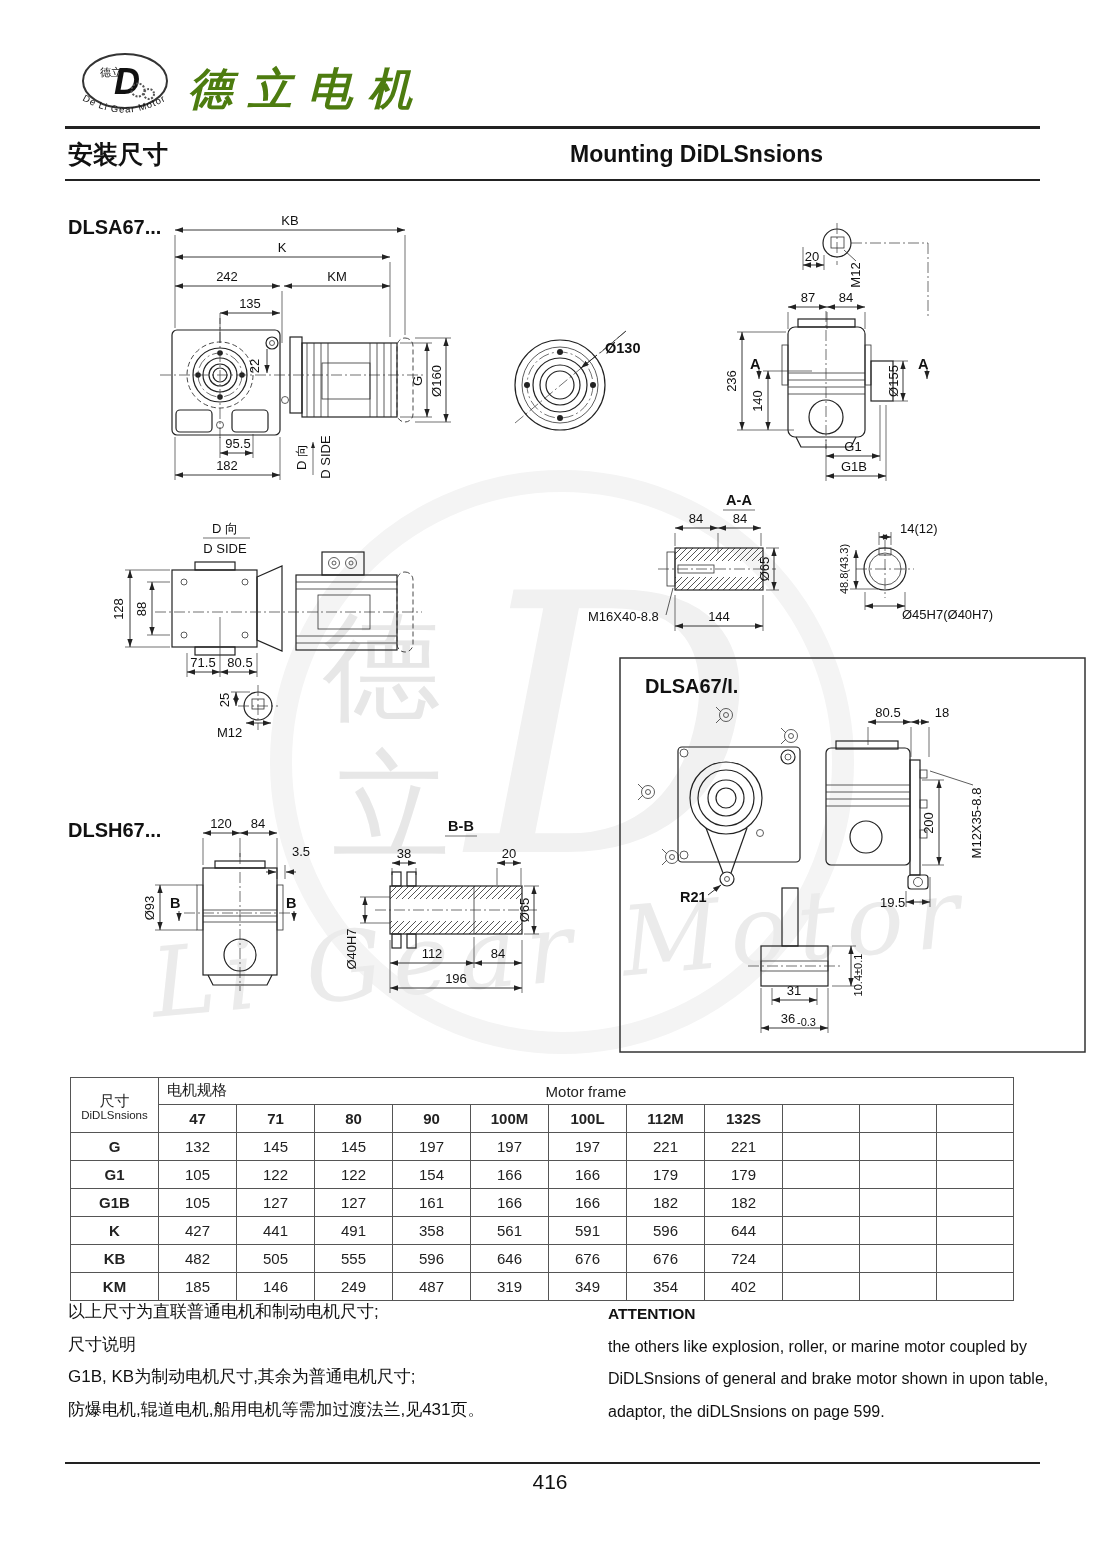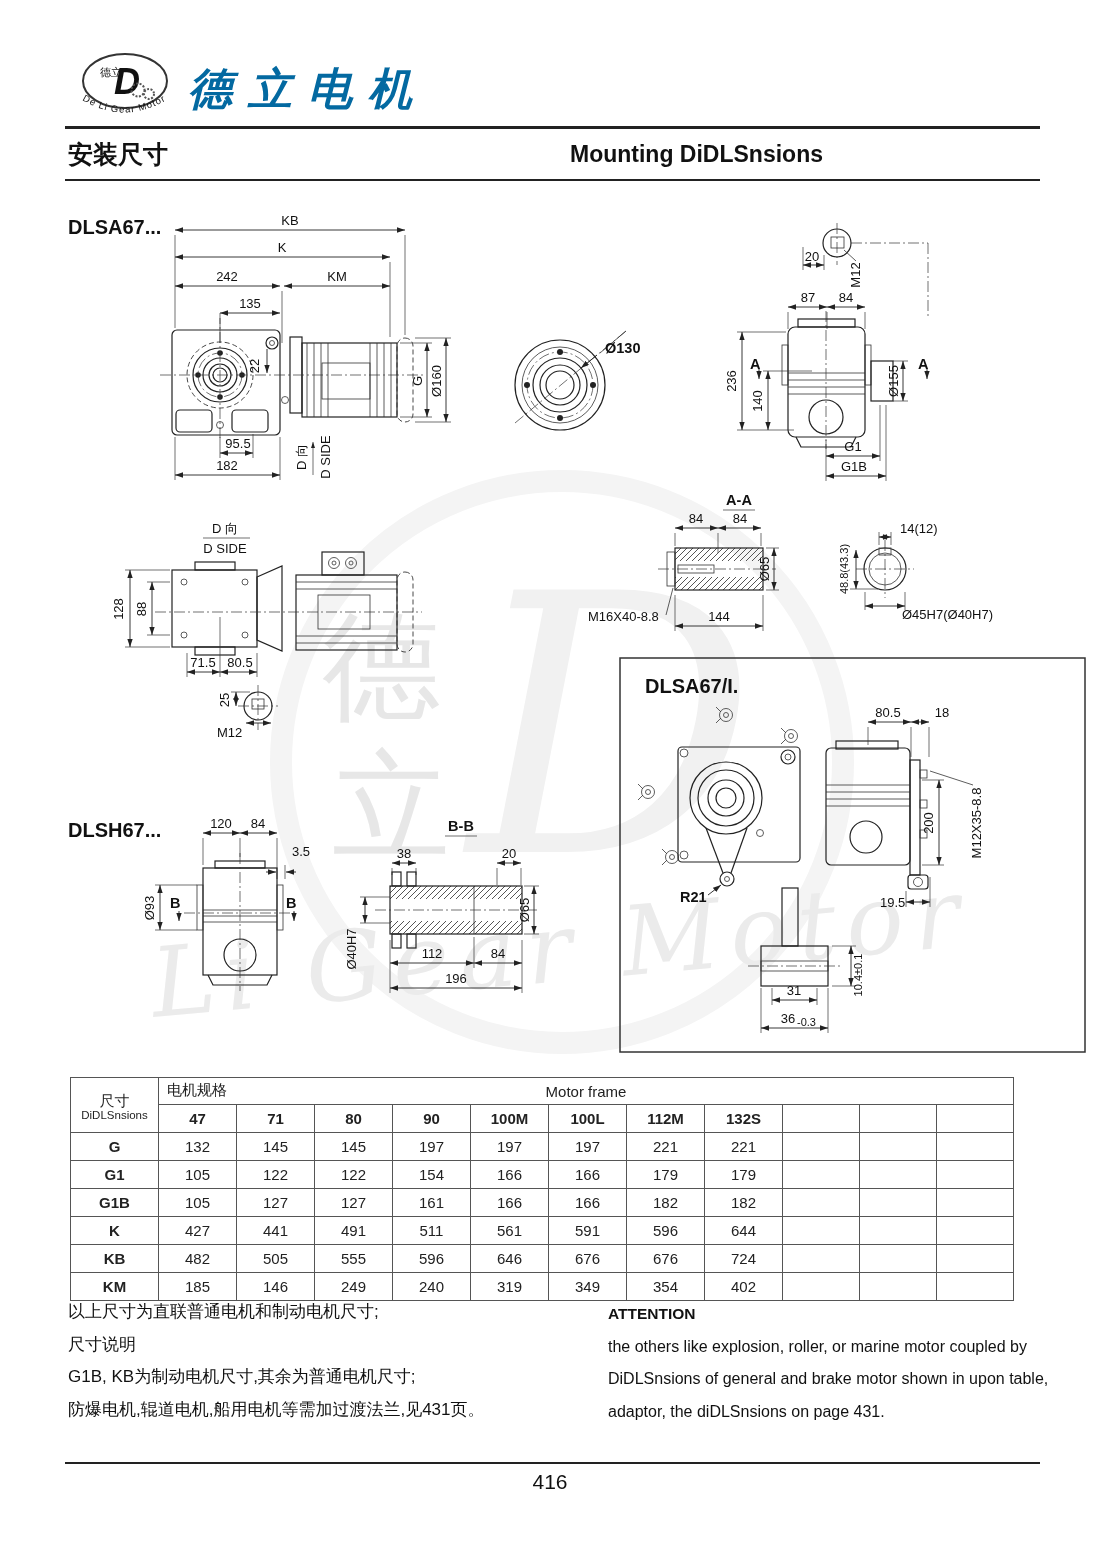--- a/index.html
+++ b/index.html
@@ -1,21 +1,21 @@
 <!DOCTYPE html>
 <html><head>
 <meta charset="utf-8">
 <style>
   html,body{margin:0;padding:0;background:#888;}
   #page{position:relative;width:1100px;height:1555px;background:#ffffff;margin:0 auto;
         font-family:"Liberation Sans",sans-serif;color:#111;overflow:hidden;}
   .abs{position:absolute;}
   
   #brand-title{left:188px;top:60px;font-family:Liberation Mono, monospace;font-weight:bold;font-style:italic;
-               font-size:44px;letter-spacing:16px;color:#0369a1;}
+               font-size:44px;letter-spacing:16px;color:#4d7c0f;}
   .rule{background:#222;}
   #sec-cn{left:68px;top:138px;font-size:25px;font-weight:bold;}
   #sec-en{left:570px;top:141px;font-size:23px;font-weight:bold;}
   
   .wm{color:#e7e7e7;font-family:"DejaVu Serif",serif;z-index:0;user-select:none;}
   #wm-ring{left:270px;top:470px;width:540px;height:540px;border:22px solid #f4f4f4;border-radius:50%;z-index:0;}
   #wm-d{left:468px;top:548px;font-size:360px;font-style:italic;color:#f1f1f1;line-height:1;}
   #wm-c1{left:322px;top:588px;font-size:118px;}
   #wm-c2{left:332px;top:728px;font-size:118px;}
   #wm-script{left:150px;top:892px;font-size:96px;font-style:italic;letter-spacing:10px;color:#ebebeb;
@@ -597,21 +597,21 @@
           <td>182</td>
       <td></td>
           <td></td>
       <td></td>
     </tr>
     <tr>
       <td class="hd">K</td>
       <td>427</td>
           <td>441</td>
       <td>491</td>
-          <td>511</td>
+          <td>358</td>
       <td>561</td>
           <td>591</td>
       <td>596</td>
           <td>644</td>
       <td></td>
           <td></td>
       <td></td>
     </tr>
     <tr>
       <td class="hd">KB</td>
@@ -625,21 +625,21 @@
           <td>724</td>
       <td></td>
           <td></td>
       <td></td>
     </tr>
     <tr>
       <td class="hd">KM</td>
       <td>185</td>
           <td>146</td>
       <td>249</td>
-          <td>240</td>
+          <td>487</td>
       <td>319</td>
           <td>349</td>
       <td>354</td>
           <td>402</td>
       <td></td>
           <td></td>
       <td></td>
     </tr>
   </tbody>
     </table>
@@ -647,19 +647,19 @@
   <div class="abs note" id="note-cn">
     <div>以上尺寸为直联普通电机和制动电机尺寸;</div>
     <div>尺寸说明</div>
     <div>G1B, KB为制动电机尺寸,其余为普通电机尺寸;</div>
     <div>防爆电机,辊道电机,船用电机等需加过渡法兰,见431页。</div>
   </div>
   <div class="abs note" id="note-en">
     <div class="t">ATTENTION</div>
     <div>the others like explosion, roller, or marine motor coupled by</div>
     <div>DiDLSnsions of general and brake motor shown in upon table,</div>
-    <div>adaptor, the diDLSnsions on page 431.</div>
+    <div>adaptor, the diDLSnsions on page 599.</div>
   </div>
 
   <div class="abs rule" style="left:65px;top:1462px;width:975px;height:1.5px;z-index:3"></div>
   <div class="abs" id="pagenum">416</div>
 
 </div>
 
 </body></html>

